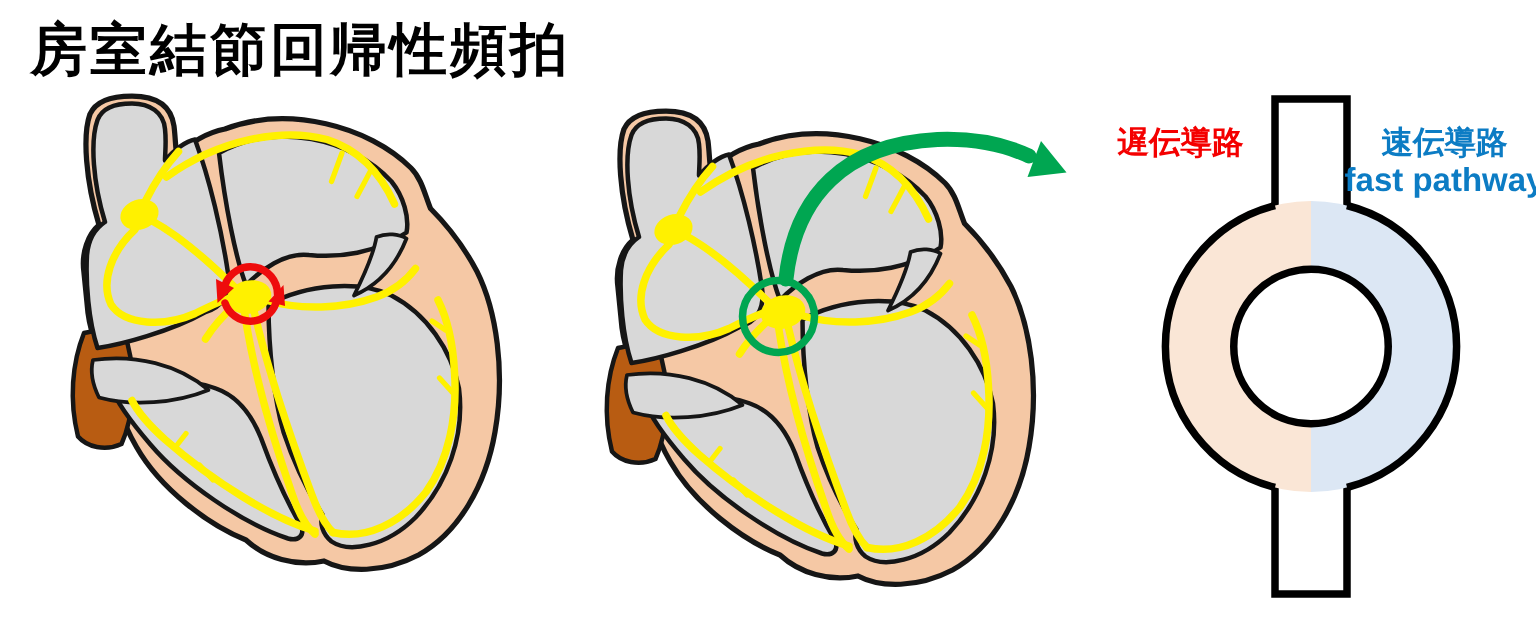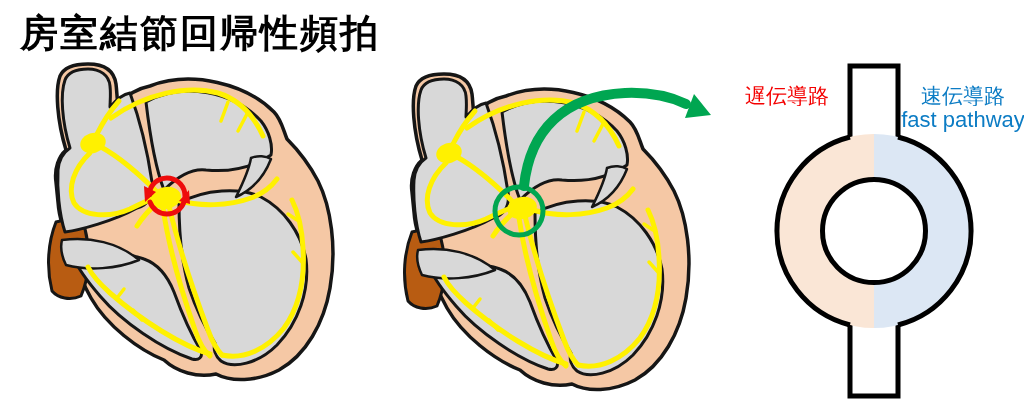--- a/index.html
+++ b/index.html
@@ -1,21 +1,21 @@
 <!DOCTYPE html>
 <html><head>
 <meta charset="utf-8">
 <style>
   html,body{margin:0;padding:0;background:#fff;}
   #stage{position:relative;width:1024px;height:412px;background:#fff;overflow:hidden;
          font-family:"Liberation Sans","DejaVu Sans",sans-serif;}
   #art{position:absolute;left:0;top:0;}
   .title{position:absolute;left:20px;top:8px;font-size:38px;font-weight:800;
          letter-spacing:2px;color:#000;white-space:nowrap;}
-  .plabel{position:absolute;width:150px;text-align:center;font-weight:400;line-height:24px;}
+  .plabel{position:absolute;width:150px;text-align:center;font-weight:700;line-height:24px;}
   .plabel .ja{display:block;font-size:21px;}
   .plabel .en{display:block;font-size:22px;}
   .slow{left:712px;top:84px;color:#F40000;}
   .fast{left:888px;top:84px;color:#0C7CC4;}
   
   .wall{fill:#F5C8A5;stroke:#161616;stroke-width:3.5;stroke-linejoin:round;}
   .vessel{fill:#B85C12;stroke:#161616;stroke-width:3;stroke-linejoin:round;}
   .chamber{fill:#D8D8D8;stroke:#161616;stroke-width:3;stroke-linejoin:round;}
   .cleft{fill:#D8D8D8;stroke:#161616;stroke-width:2.5;stroke-linejoin:round;}
   .cond{fill:none;stroke:#FFF100;stroke-width:5;stroke-linecap:round;}

